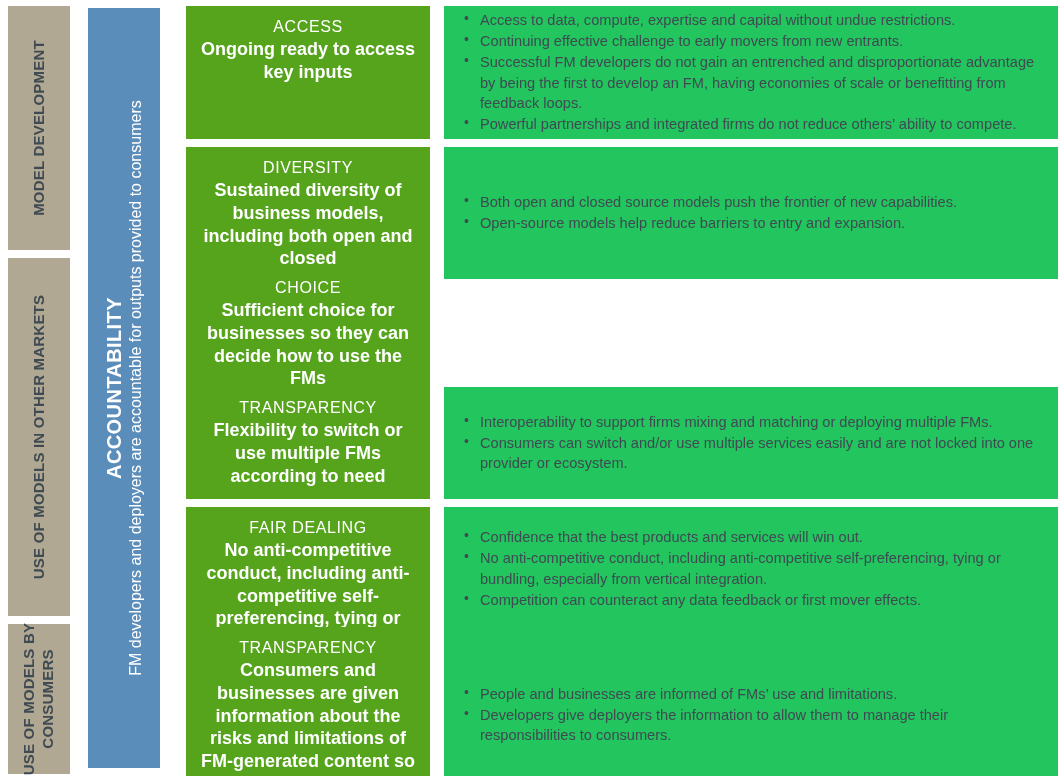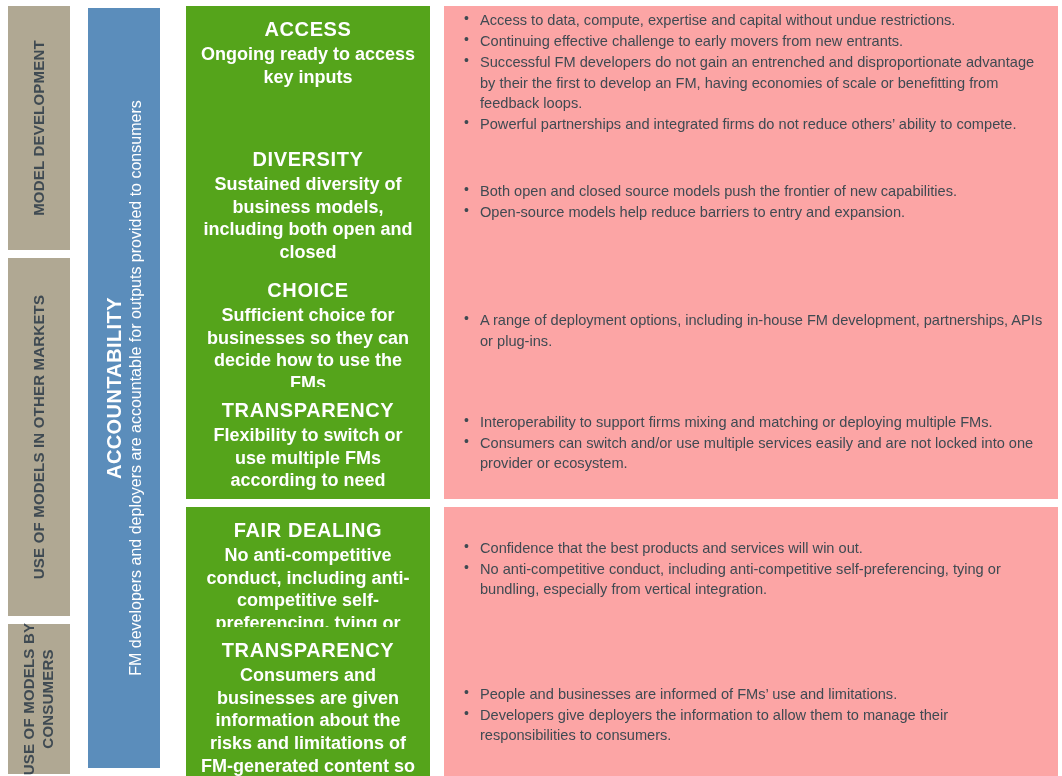--- a/index.html
+++ b/index.html
@@ -90,39 +90,39 @@
     width: 244px;
     bottom: 0;
     background: #55a41b;
     box-sizing: border-box;
     padding: 12px 12px 10px 12px;
     text-align: center;
     color: #ffffff;
   }
   .green-title {
     display: block;
-    font-size: 20px;
-    font-weight: bold;
+    font-size: 16px;
+    font-weight: normal;
     letter-spacing: 0.6px;
     line-height: 1.15;
     margin-bottom: 2px;
   }
   .green-sub {
     display: block;
     font-size: 18px;
     font-weight: bold;
     line-height: 1.26;
   }
   .gray-box {
     position: absolute;
     left: 258px;
     right: 4px;
     top: 0;
     bottom: 0;
-    background: #fca5a5;
+    background: #22c55e;
     box-sizing: border-box;
     display: flex;
     flex-direction: column;
     justify-content: center;
     padding: 8px 14px 8px 18px;
   }
   .gray-box ul {
     margin: 0;
     padding: 0;
     list-style: none;
@@ -170,49 +170,44 @@
 
   <div class="row" style="top:6px; height:133px;">
     <div class="green-box">
       <span class="green-title">ACCESS</span>
       <span class="green-sub">Ongoing ready to access key inputs</span>
     </div>
     <div class="gray-box">
       <ul>
         <li>Access to data, compute, expertise and capital without undue restrictions.</li>
         <li>Continuing effective challenge to early movers from new entrants.</li>
-        <li>Successful FM developers do not gain an entrenched and disproportionate advantage by their the first to develop an FM, having economies of scale or benefitting from feedback loops.</li>
+        <li>Successful FM developers do not gain an entrenched and disproportionate advantage by being the first to develop an FM, having economies of scale or benefitting from feedback loops.</li>
         <li>Powerful partnerships and integrated firms do not reduce others’ ability to compete.</li>
       </ul>
     </div>
   </div>
 
-  <div class="row" style="top:136px; height:132px;">
+  <div class="row" style="top:147px; height:132px;">
     <div class="green-box">
       <span class="green-title">DIVERSITY</span>
       <span class="green-sub">Sustained diversity of business models, including both open and closed</span>
     </div>
     <div class="gray-box">
       <ul>
         <li>Both open and closed source models push the frontier of new capabilities.</li>
         <li>Open-source models help reduce barriers to entry and expansion.</li>
       </ul>
     </div>
   </div>
 
   <div class="row" style="top:267px; height:128px;">
     <div class="green-box">
       <span class="green-title">CHOICE</span>
       <span class="green-sub">Sufficient choice for businesses so they can decide how to use the FMs</span>
     </div>
-    <div class="gray-box">
-      <ul>
-        <li>A range of deployment options, including in-house FM development, partnerships, APIs or plug-ins.</li>
-      </ul>
-    </div>
   </div>
 
   <div class="row" style="top:387px; height:112px;">
     <div class="green-box">
       <span class="green-title">TRANSPARENCY</span>
       <span class="green-sub">Flexibility to switch or use multiple FMs according to need</span>
     </div>
     <div class="gray-box">
       <ul>
         <li>Interoperability to support firms mixing and matching or deploying multiple FMs.</li>
@@ -223,20 +218,21 @@
 
   <div class="row" style="top:507px; height:124px;">
     <div class="green-box">
       <span class="green-title">FAIR DEALING</span>
       <span class="green-sub">No anti-competitive conduct, including anti-competitive self-preferencing, tying or bundling</span>
     </div>
     <div class="gray-box">
       <ul>
         <li>Confidence that the best products and services will win out.</li>
         <li>No anti-competitive conduct, including anti-competitive self-preferencing, tying or bundling, especially from vertical integration.</li>
+        <li>Competition can counteract any data feedback or first mover effects.</li>
       </ul>
     </div>
   </div>
 
   <div class="row" style="top:627px; height:176px;">
     <div class="green-box">
       <span class="green-title">TRANSPARENCY</span>
       <span class="green-sub">Consumers and businesses are given information about the risks and limitations of FM-generated content so they make informed choices</span>
     </div>
     <div class="gray-box">

